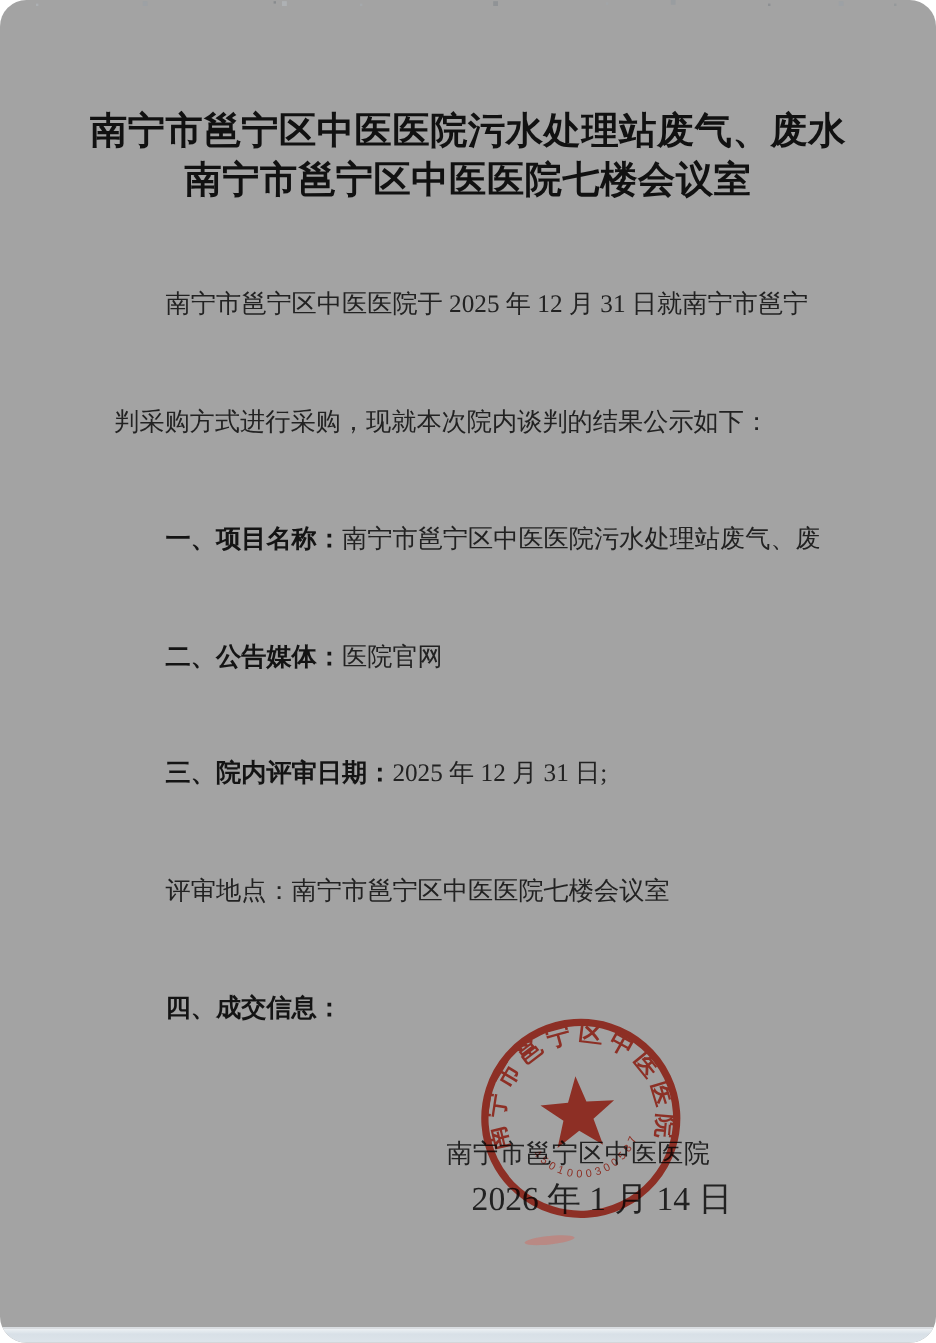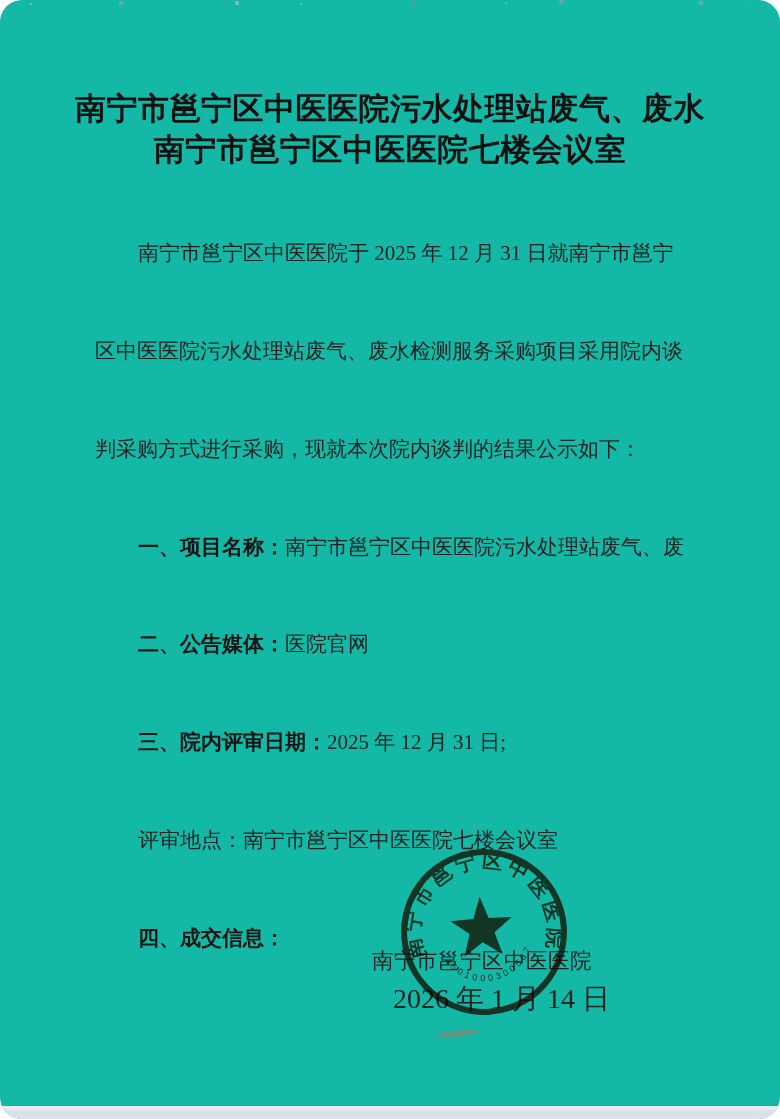--- a/index.html
+++ b/index.html
@@ -5,21 +5,21 @@
   html, body {
     margin: 0;
     padding: 0;
     background: #ffffff;
     font-family: "Liberation Serif", serif;
   }
   .page {
     position: relative;
     width: 780px;
     height: 1119px;
-    background: #14b8a6;
+    background: #a3a3a3;
     border-radius: 22px;
     overflow: hidden;
     color: #1e1e1e;
   }
   
   .top-specks {
     position: absolute;
     top: 1px; left: 0;
     width: 2px; height: 2px;
     background: #8a8f94;
@@ -113,21 +113,20 @@
 
   <div class="top-specks"></div>
 
   <div class="title">
     <div>南宁市邕宁区中医医院污水处理站废气、废水</div>
     <div>南宁市邕宁区中医医院七楼会议室</div>
   </div>
 
   <div class="content">
     <div class="line indent"><b class="lbl"></b><span>南宁市邕宁区中医医院于 2025 年 12 月 31 日就南宁市邕宁</span></div>
-    <div class="line"><b class="lbl"></b><span>区中医医院污水处理站废气、废水检测服务采购项目采用院内谈</span></div>
     <div class="line"><b class="lbl"></b><span>判采购方式进行采购，现就本次院内谈判的结果公示如下：</span></div>
     <div class="line indent"><b class="lbl">一、项目名称：</b><span>南宁市邕宁区中医医院污水处理站废气、废</span></div>
     <div class="line indent"><b class="lbl">二、公告媒体：</b><span>医院官网</span></div>
     <div class="line indent"><b class="lbl">三、院内评审日期：</b><span>2025 年 12 月 31 日;</span></div>
     <div class="line indent"><b class="lbl"></b><span>评审地点：南宁市邕宁区中医医院七楼会议室</span></div>
     <div class="line indent"><b class="lbl">四、成交信息：</b><span></span></div>
     <div class="line indent"><b class="lbl"></b></div>
     
     
     

